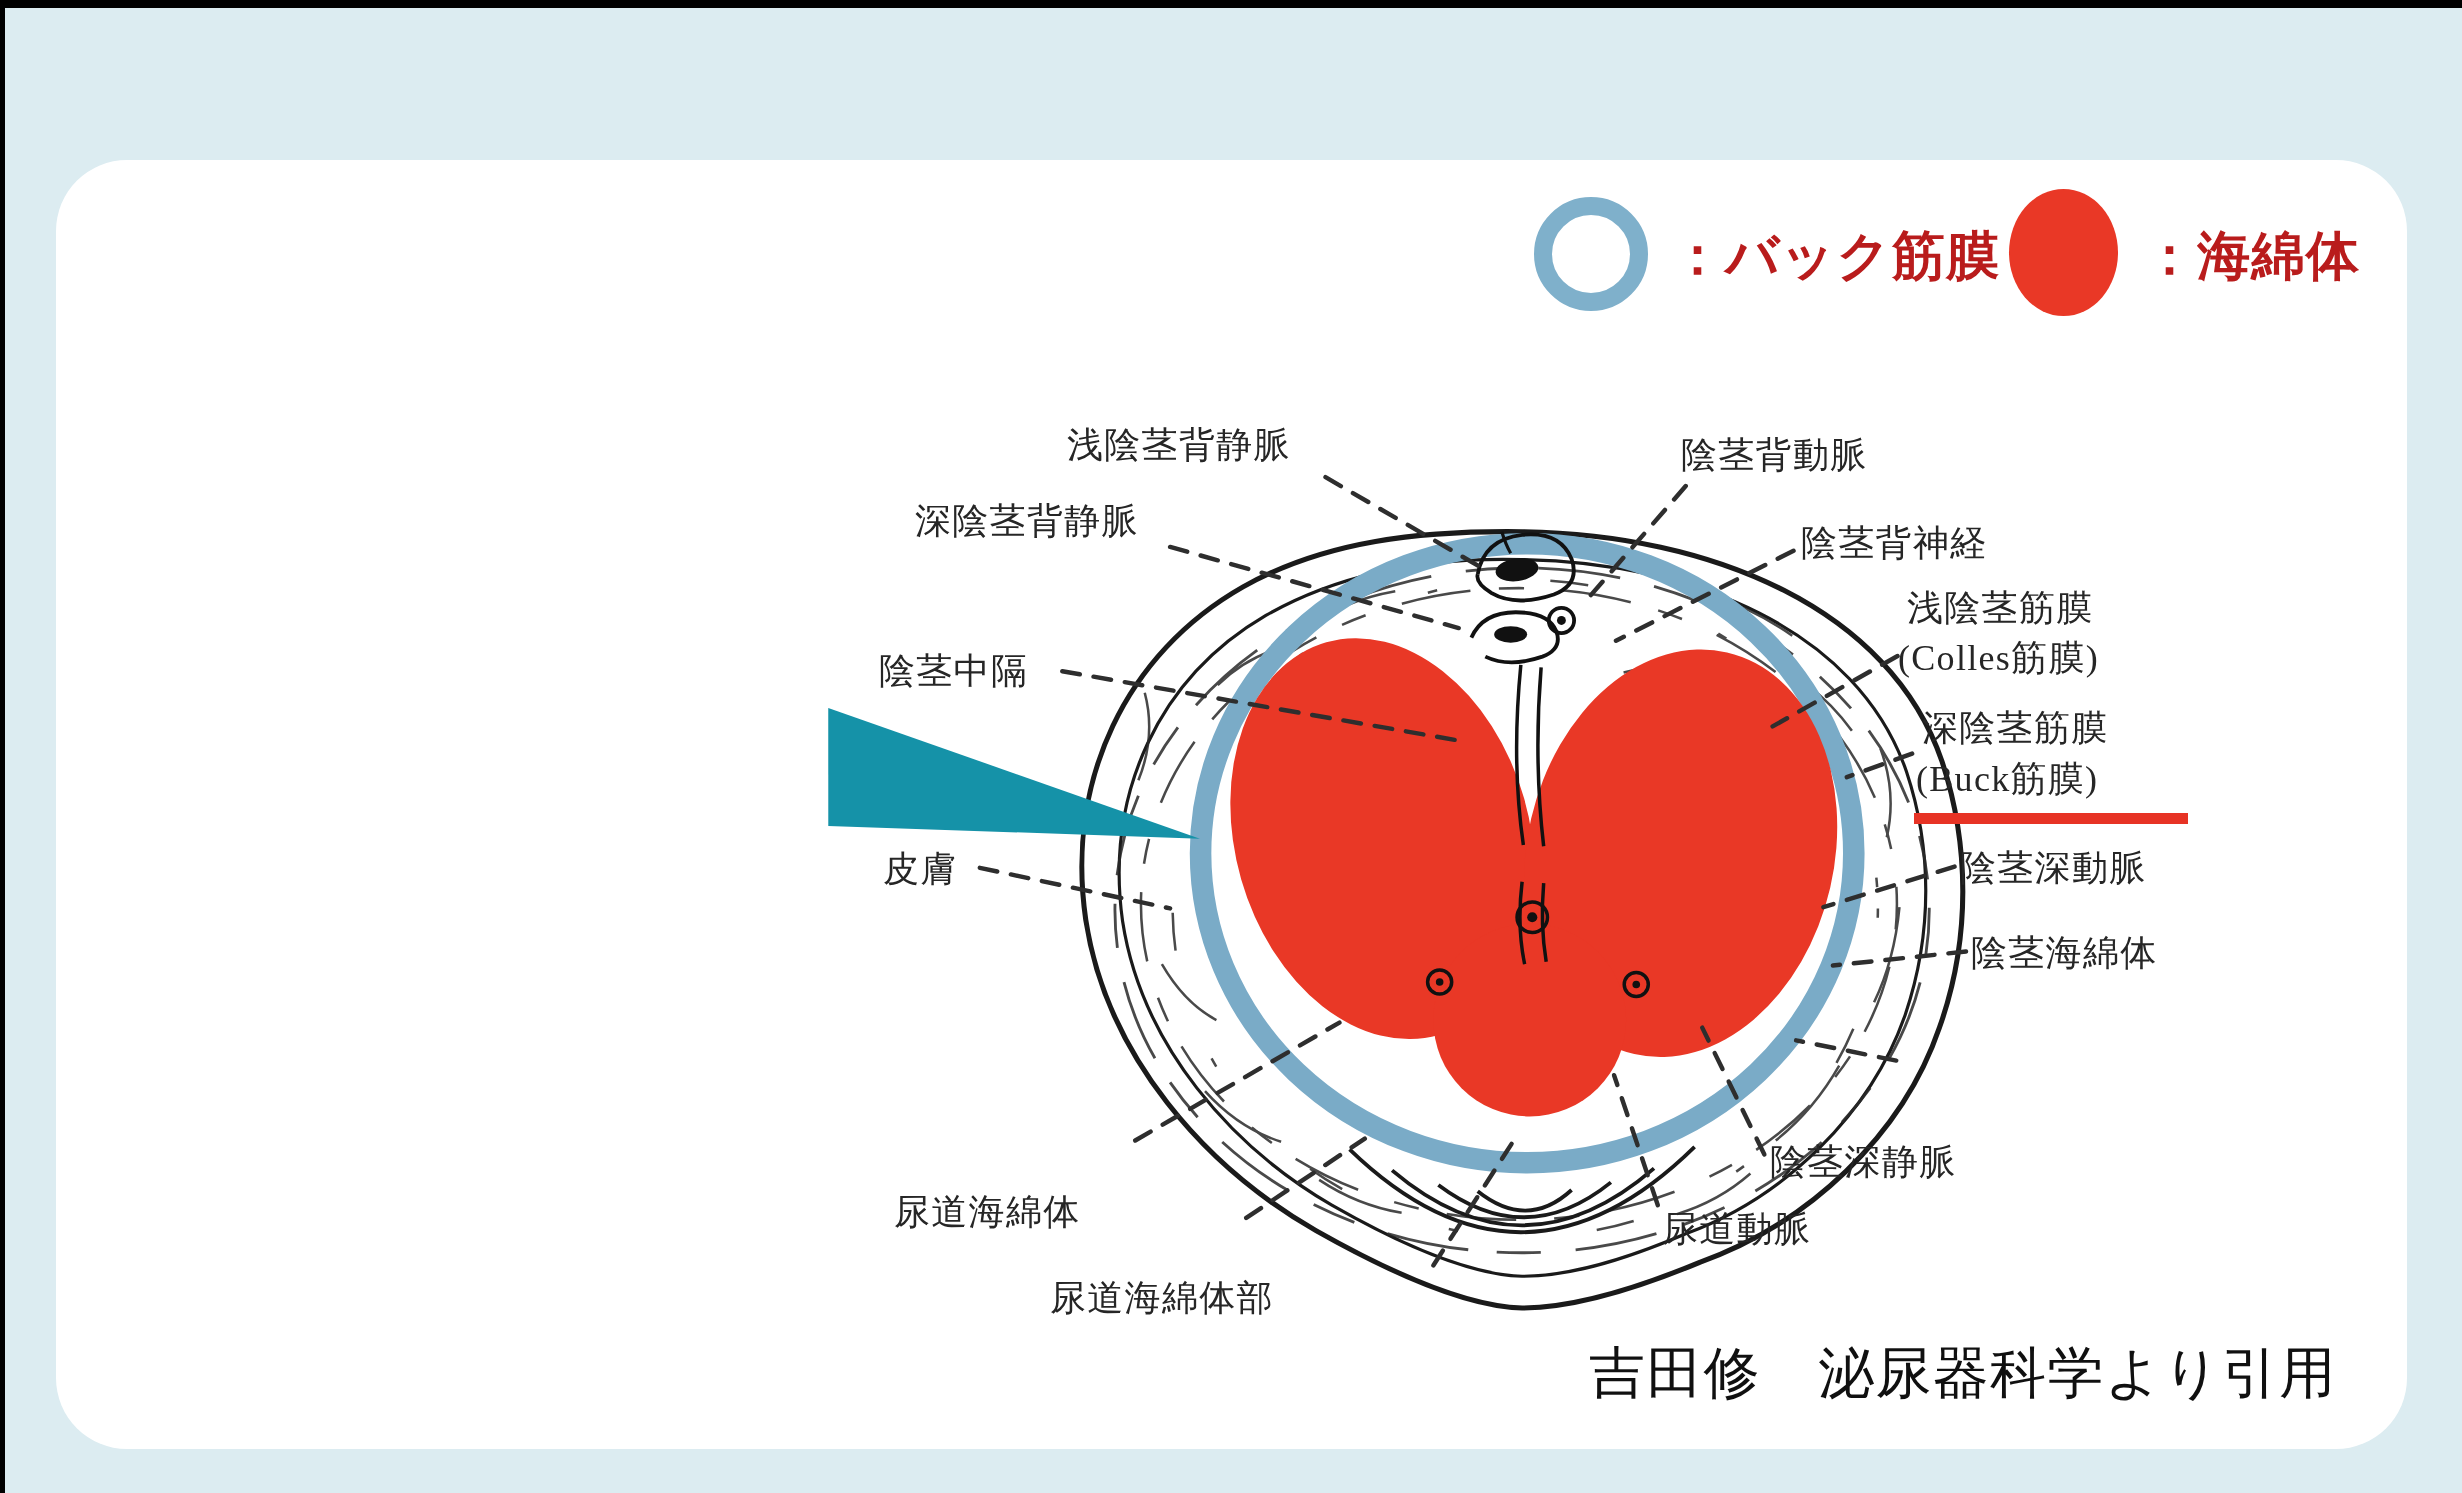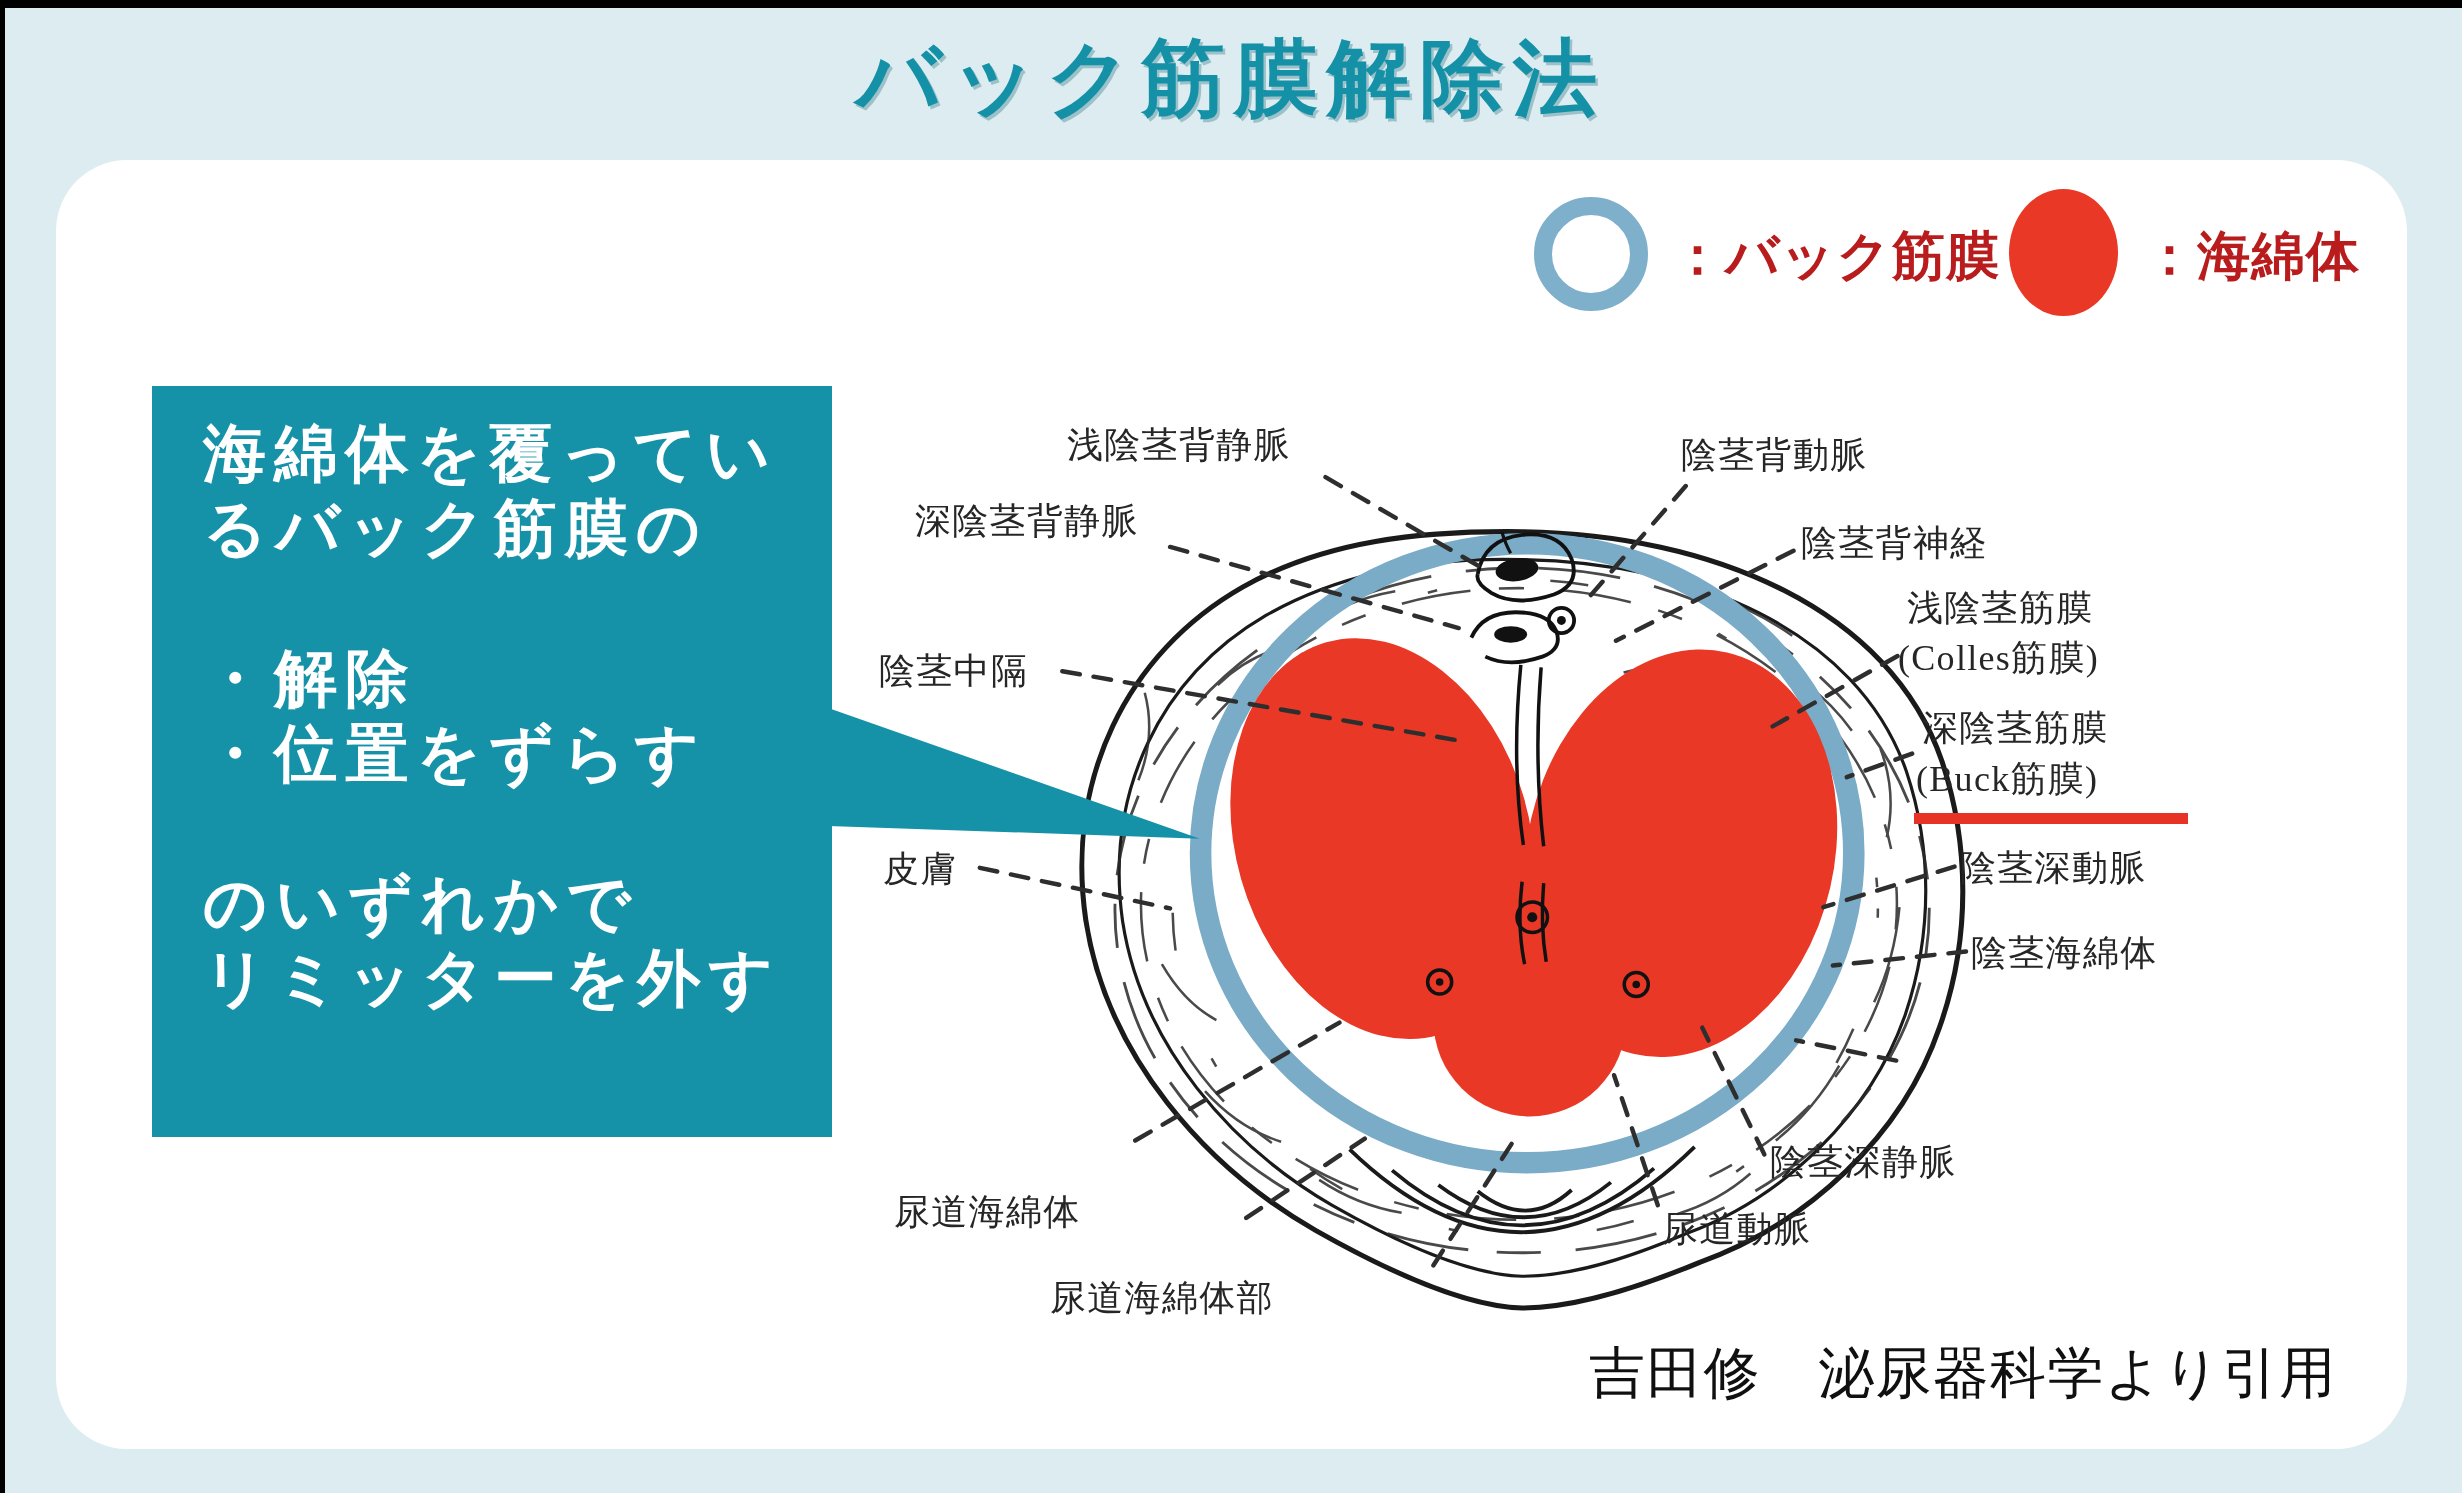--- a/index.html
+++ b/index.html
@@ -68,21 +68,20 @@
   }
 </style>
 </head>
 <body>
 
 <div id="stage">
 
   <div class="frame-top"></div>
   <div class="frame-left"></div>
 
-  <div class="page-title">バック筋膜解除法</div>
 
   <div class="card"></div>
 
   <svg class="fig" viewBox="0 0 3882 2355">
 
     <g stroke="#1a1a1a" fill="#ffffff">
       <path d="M2400 838
                C 2700 842 2980 960 3062 1200
                C 3105 1330 3108 1480 3058 1620
                C 3000 1790 2850 1930 2680 1990
@@ -183,30 +182,20 @@
     <polygon points="1306,1116 1306,1302 1892,1322" fill="#1592a8"></polygon>
   </svg>
 
   <div>
     <div class="legend-ring"></div>
     <div class="legend-text buck">：バック筋膜</div>
     <div class="legend-red"></div>
     <div class="legend-text cav">：海綿体</div>
   </div>
 
-  <div class="callout-box">
-    <div class="callout-line">海綿体を覆ってい</div>
-    <div class="callout-line">るバック筋膜の</div>
-    <div class="callout-line"></div>
-    <div class="callout-line">・解除</div>
-    <div class="callout-line">・位置をずらす</div>
-    <div class="callout-line"></div>
-    <div class="callout-line">のいずれかで</div>
-    <div class="callout-line">リミッターを外す</div>
-  </div>
 
   <div class="dlabel" style="left:1067px;top:421px">浅陰茎背静脈</div>
   <div class="dlabel" style="left:915px;top:497px">深陰茎背静脈</div>
   <div class="dlabel" style="left:879px;top:647px">陰茎中隔</div>
   <div class="dlabel" style="left:883px;top:845px">皮膚</div>
   <div class="dlabel" style="left:894px;top:1188px">尿道海綿体</div>
   <div class="dlabel" style="left:1050px;top:1274px">尿道海綿体部</div>
 
   <div class="dlabel" style="left:1681px;top:431px">陰茎背動脈</div>
   <div class="dlabel" style="left:1801px;top:519px">陰茎背神経</div>

